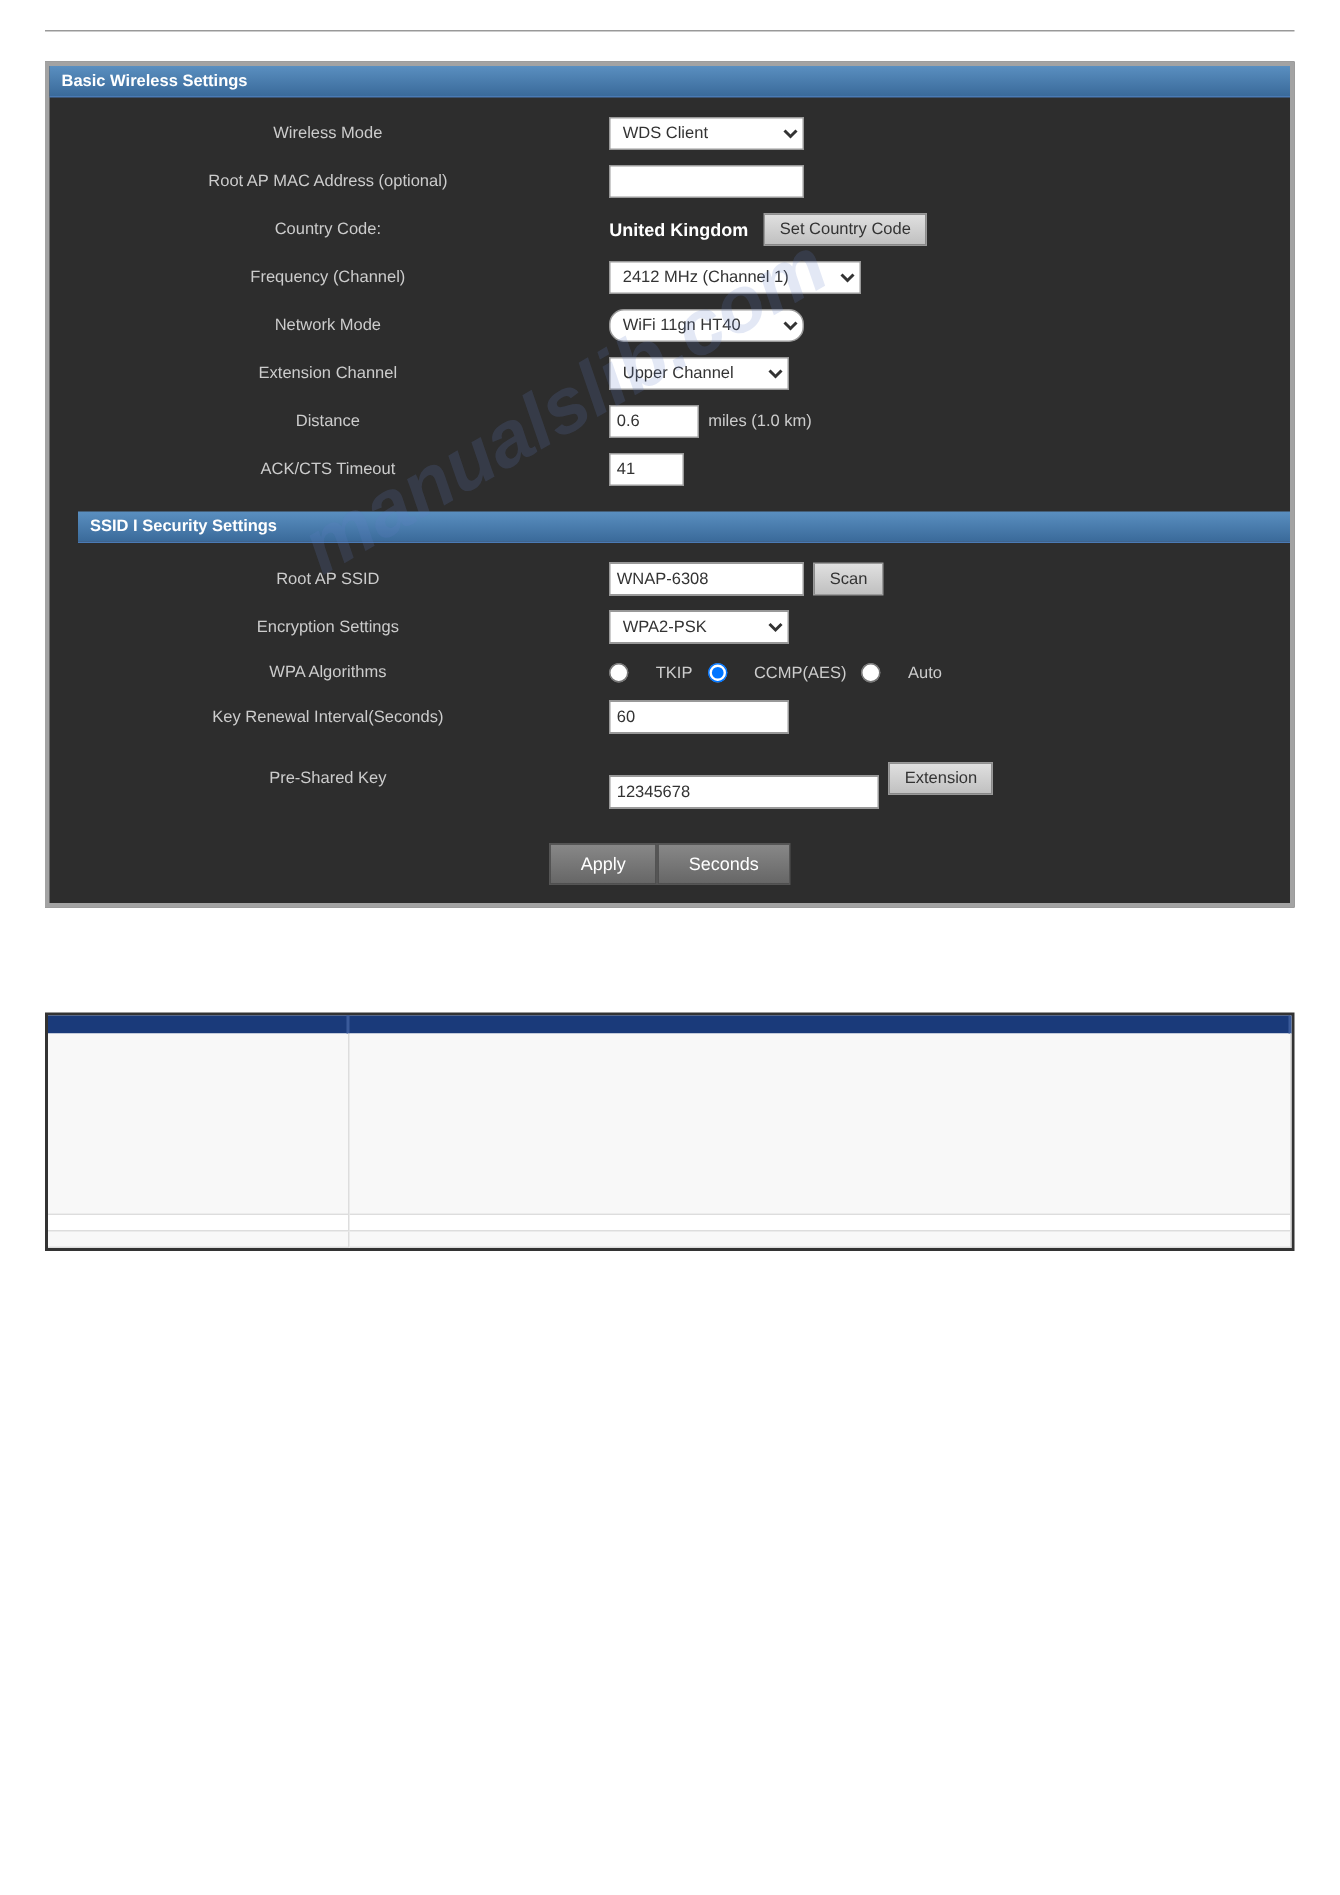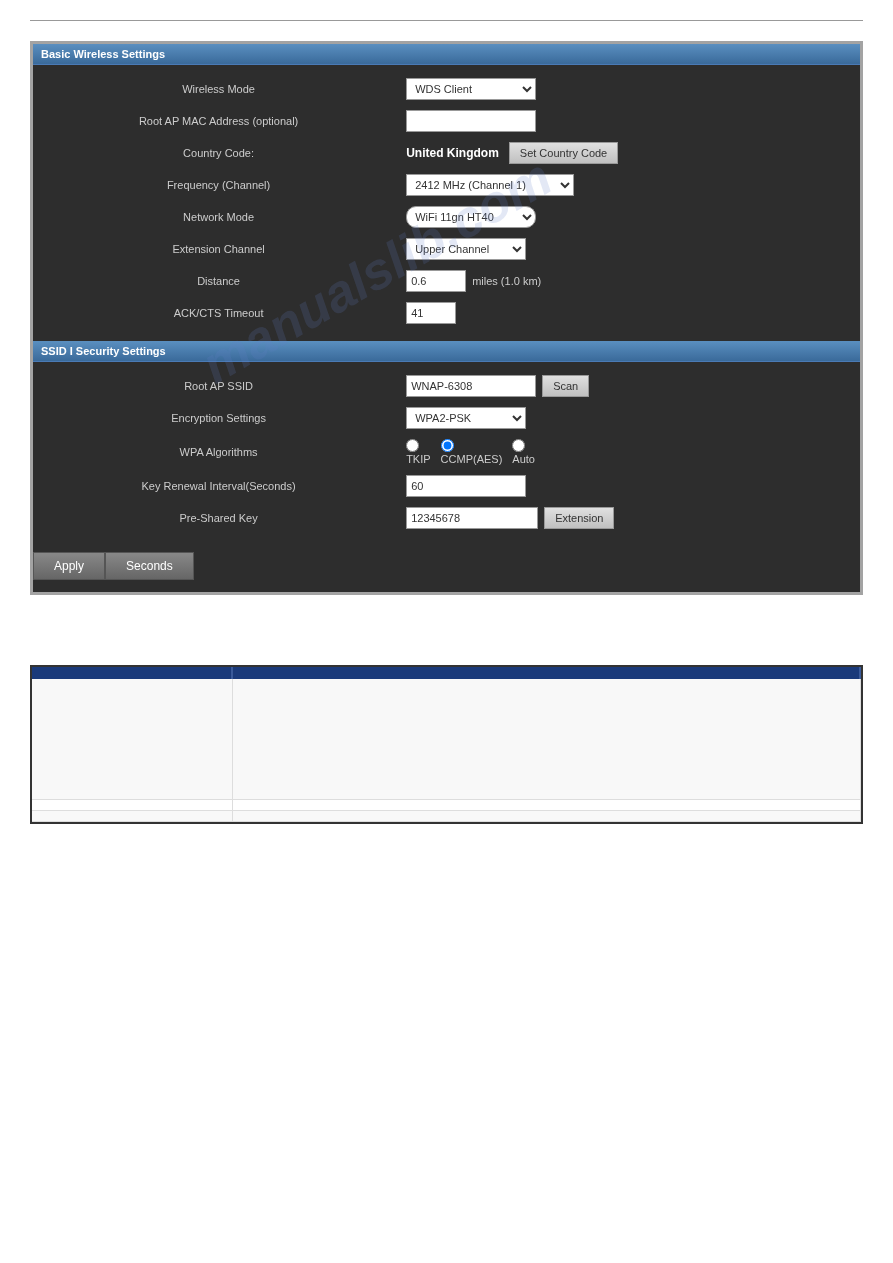--- a/index.html
+++ b/index.html
@@ -121,25 +121,24 @@
     }
 
     .radio-group {
       display: flex;
       align-items: center;
       gap: 10px;
     }
 
     .radio-item {
       display: flex;
-      align-items: flex-start;
-      gap: 1px;
+      align-items: flex-end;
+      gap: 18px;
       color: #ccc;
       font-size: 11px;
-      flex-direction: column;
     }
 
     input[type="radio"] {
       cursor: pointer;
     }
 
     .distance-input {
       width: 60px;
     }
 
@@ -149,35 +148,36 @@
 
     .mac-input {
       width: 130px;
     }
 
     .ssid-input {
       width: 130px;
     }
 
     .psk-input {
-      width: 132px;
+      width: 180px;
+      margin-top: 18px;
     }
 
     .renewal-input {
       width: 120px;
     }
 
     .miles-label {
       color: #ccc;
       font-size: 11px;
     }
 
     .bottom-buttons {
       display: flex;
-      justify-content: flex-start;
+      justify-content: center;
       padding: 10px 0 12px 0;
     }
 
     
     .watermark {
       position: absolute;
       color: rgba(100, 130, 200, 0.18);
       font-size: 52px;
       font-weight: bold;
       font-style: italic;
@@ -335,21 +335,21 @@
 
         <div class="settings-row">
           <div class="settings-label">ACK/CTS Timeout</div>
           <div class="settings-control">
             <input type="text" class="ack-input" value="41" style="">
           </div>
         </div>
 
       </div>
 
-      <div class="section-header" style="margin-top: 4px;">
+      <div class="section-header" style="margin-top: 4px; margin-left: 19px;">
         <span>SSID I Security Settings</span>
       </div>
 
       <div class="settings-table">
 
         <div class="settings-row">
           <div class="settings-label">Root AP SSID</div>
           <div class="settings-control">
             <input type="text" class="ssid-input" value="WNAP-6308" style="">
             <button class="btn">Scan</button>

